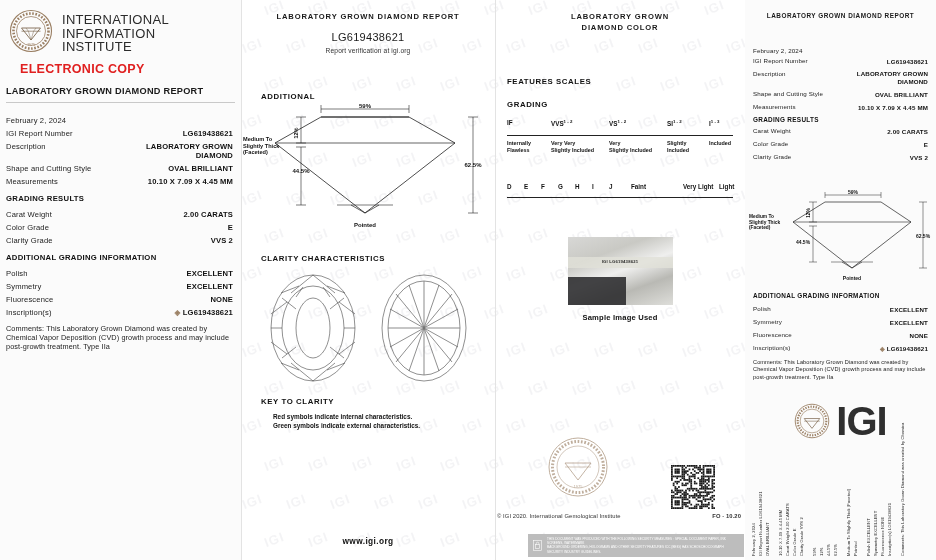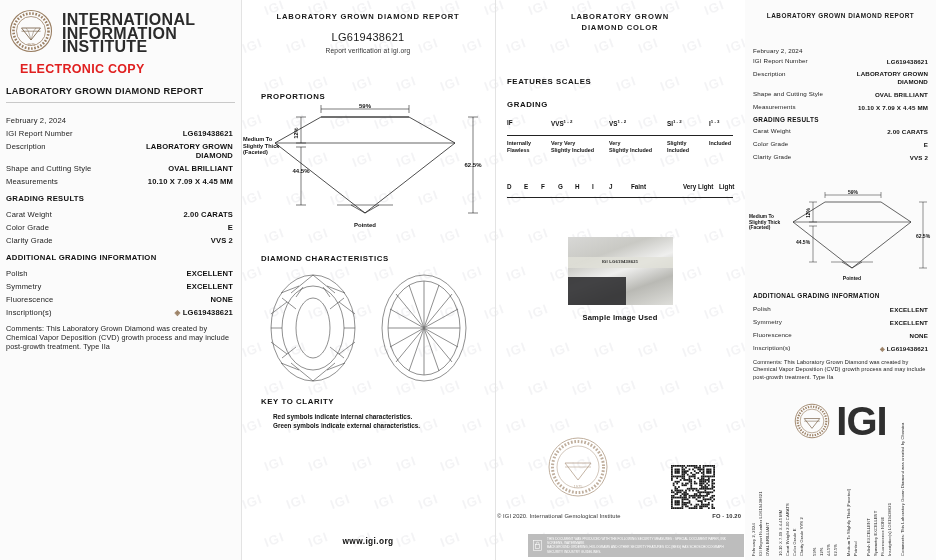--- a/index.html
+++ b/index.html
@@ -35,21 +35,21 @@
   .col-2 { left: 241px; width: 254px; }
   .col-3 { left: 495px; width: 250px; }
   .col-4 { left: 745px; width: 191px; background: #fbfbfb; }
   .vdiv { position: absolute; top: 0; height: 560px; width: 1px; background: #e3e3e3; }
 
   
   .seal { display: block; }
 
   .brand-row { display: flex; align-items: flex-start; gap: 9px; padding: 9px 0 0 9px; }
   .brand-text {
-    font-size: 16px; font-weight: bold; color: #2b2b2b;
+    font-size: 13px; font-weight: normal; color: #2b2b2b;
     line-height: 13.5px; letter-spacing: .3px; padding-top: 4px;
   }
   .ecopy {
     color: #e02020; font-weight: bold; font-size: 12.5px;
     letter-spacing: .3px; padding: 8px 0 0 20px;
   }
   .col1-title {
     font-size: 9.2px; font-weight: bold; color: #1a1a1a;
     letter-spacing: .25px; padding: 10px 0 0 6px;
   }
@@ -525,21 +525,21 @@
 
     <div class="comments">Comments: This Laboratory Grown Diamond was created by Chemical Vapor Deposition (CVD) growth process and may include post-growth treatment. Type IIa</div>
   </div>
   <div class="vdiv" style="left:241px"></div>
 
   <div class="col col-2">
     <div class="c2-title">LABORATORY GROWN DIAMOND REPORT</div>
     <div class="c2-num">LG619438621</div>
     <div class="c2-verify">Report verification at igi.org</div>
 
-    <div class="blk-head" style="padding:38px 0 0 20px">PROPORTIONS</div>
+    <div class="blk-head" style="padding:38px 0 0 20px">ADDITIONAL</div>
 
     <svg width="254" height="135" viewBox="0 0 254 135" style="display:block">
 
       <polyline points="34,42 80,16 168,16 214,42 124,112 34,42" fill="none" stroke="#222" stroke-width=".8"></polyline>
 
       <line x1="80" y1="16" x2="168" y2="16" stroke="#222" stroke-width=".8"></line>
 
       <line x1="34" y1="42" x2="214" y2="42" stroke="#222" stroke-width=".7"></line>
 
       <polyline points="110,104 124,112 138,104" fill="none" stroke="#222" stroke-width=".7"></polyline>
@@ -563,21 +563,21 @@
       <line x1="232" y1="16" x2="232" y2="112" stroke="#222" stroke-width=".6"></line>
       <line x1="227" y1="16" x2="237" y2="16" stroke="#222" stroke-width=".6"></line>
       <line x1="227" y1="112" x2="237" y2="112" stroke="#222" stroke-width=".6"></line>
       <text id="p-depth" x="232" y="66" font-size="6" font-weight="bold" fill="#111" text-anchor="middle" font-family="Liberation Sans, sans-serif">62.5%</text>
 
       <text id="p-girdle" x="2" y="40" font-size="5.6" font-weight="bold" fill="#111" font-family="Liberation Sans, sans-serif"><tspan x="2" y="40">Medium To</tspan><tspan x="2" y="46.6">Slightly Thick</tspan><tspan x="2" y="53.2">(Faceted)</tspan></text>
 
       <text id="p-culet" x="124" y="126" font-size="6" font-weight="bold" fill="#111" text-anchor="middle" font-family="Liberation Sans, sans-serif">Pointed</text>
     </svg>
 
-    <div class="blk-head" style="padding:18px 0 0 20px">DIAMOND CHARACTERISTICS</div>
+    <div class="blk-head" style="padding:18px 0 0 20px">CLARITY CHARACTERISTICS</div>
 
     <svg width="254" height="118" viewBox="0 0 254 118" style="display:block;margin-top:6px">
       <g stroke="#333" stroke-width=".55" fill="none">
         <ellipse cx="72" cy="59" rx="42" ry="53"></ellipse>
         <ellipse cx="72" cy="59" rx="31" ry="42"></ellipse>
         <ellipse cx="72" cy="59" rx="17" ry="30"></ellipse>
         <path d="M72 6 L50 24 M72 6 L94 24 M40 24 L58 17 M104 24 L86 17
                  M30 45 L46 33 M114 45 L98 33 M30 73 L46 85 M114 73 L98 85
                  M40 94 L58 101 M104 94 L86 101 M72 112 L50 94 M72 112 L94 94
                  M41 29 L55 40 M103 29 L89 40 M41 89 L55 78 M103 89 L89 78

